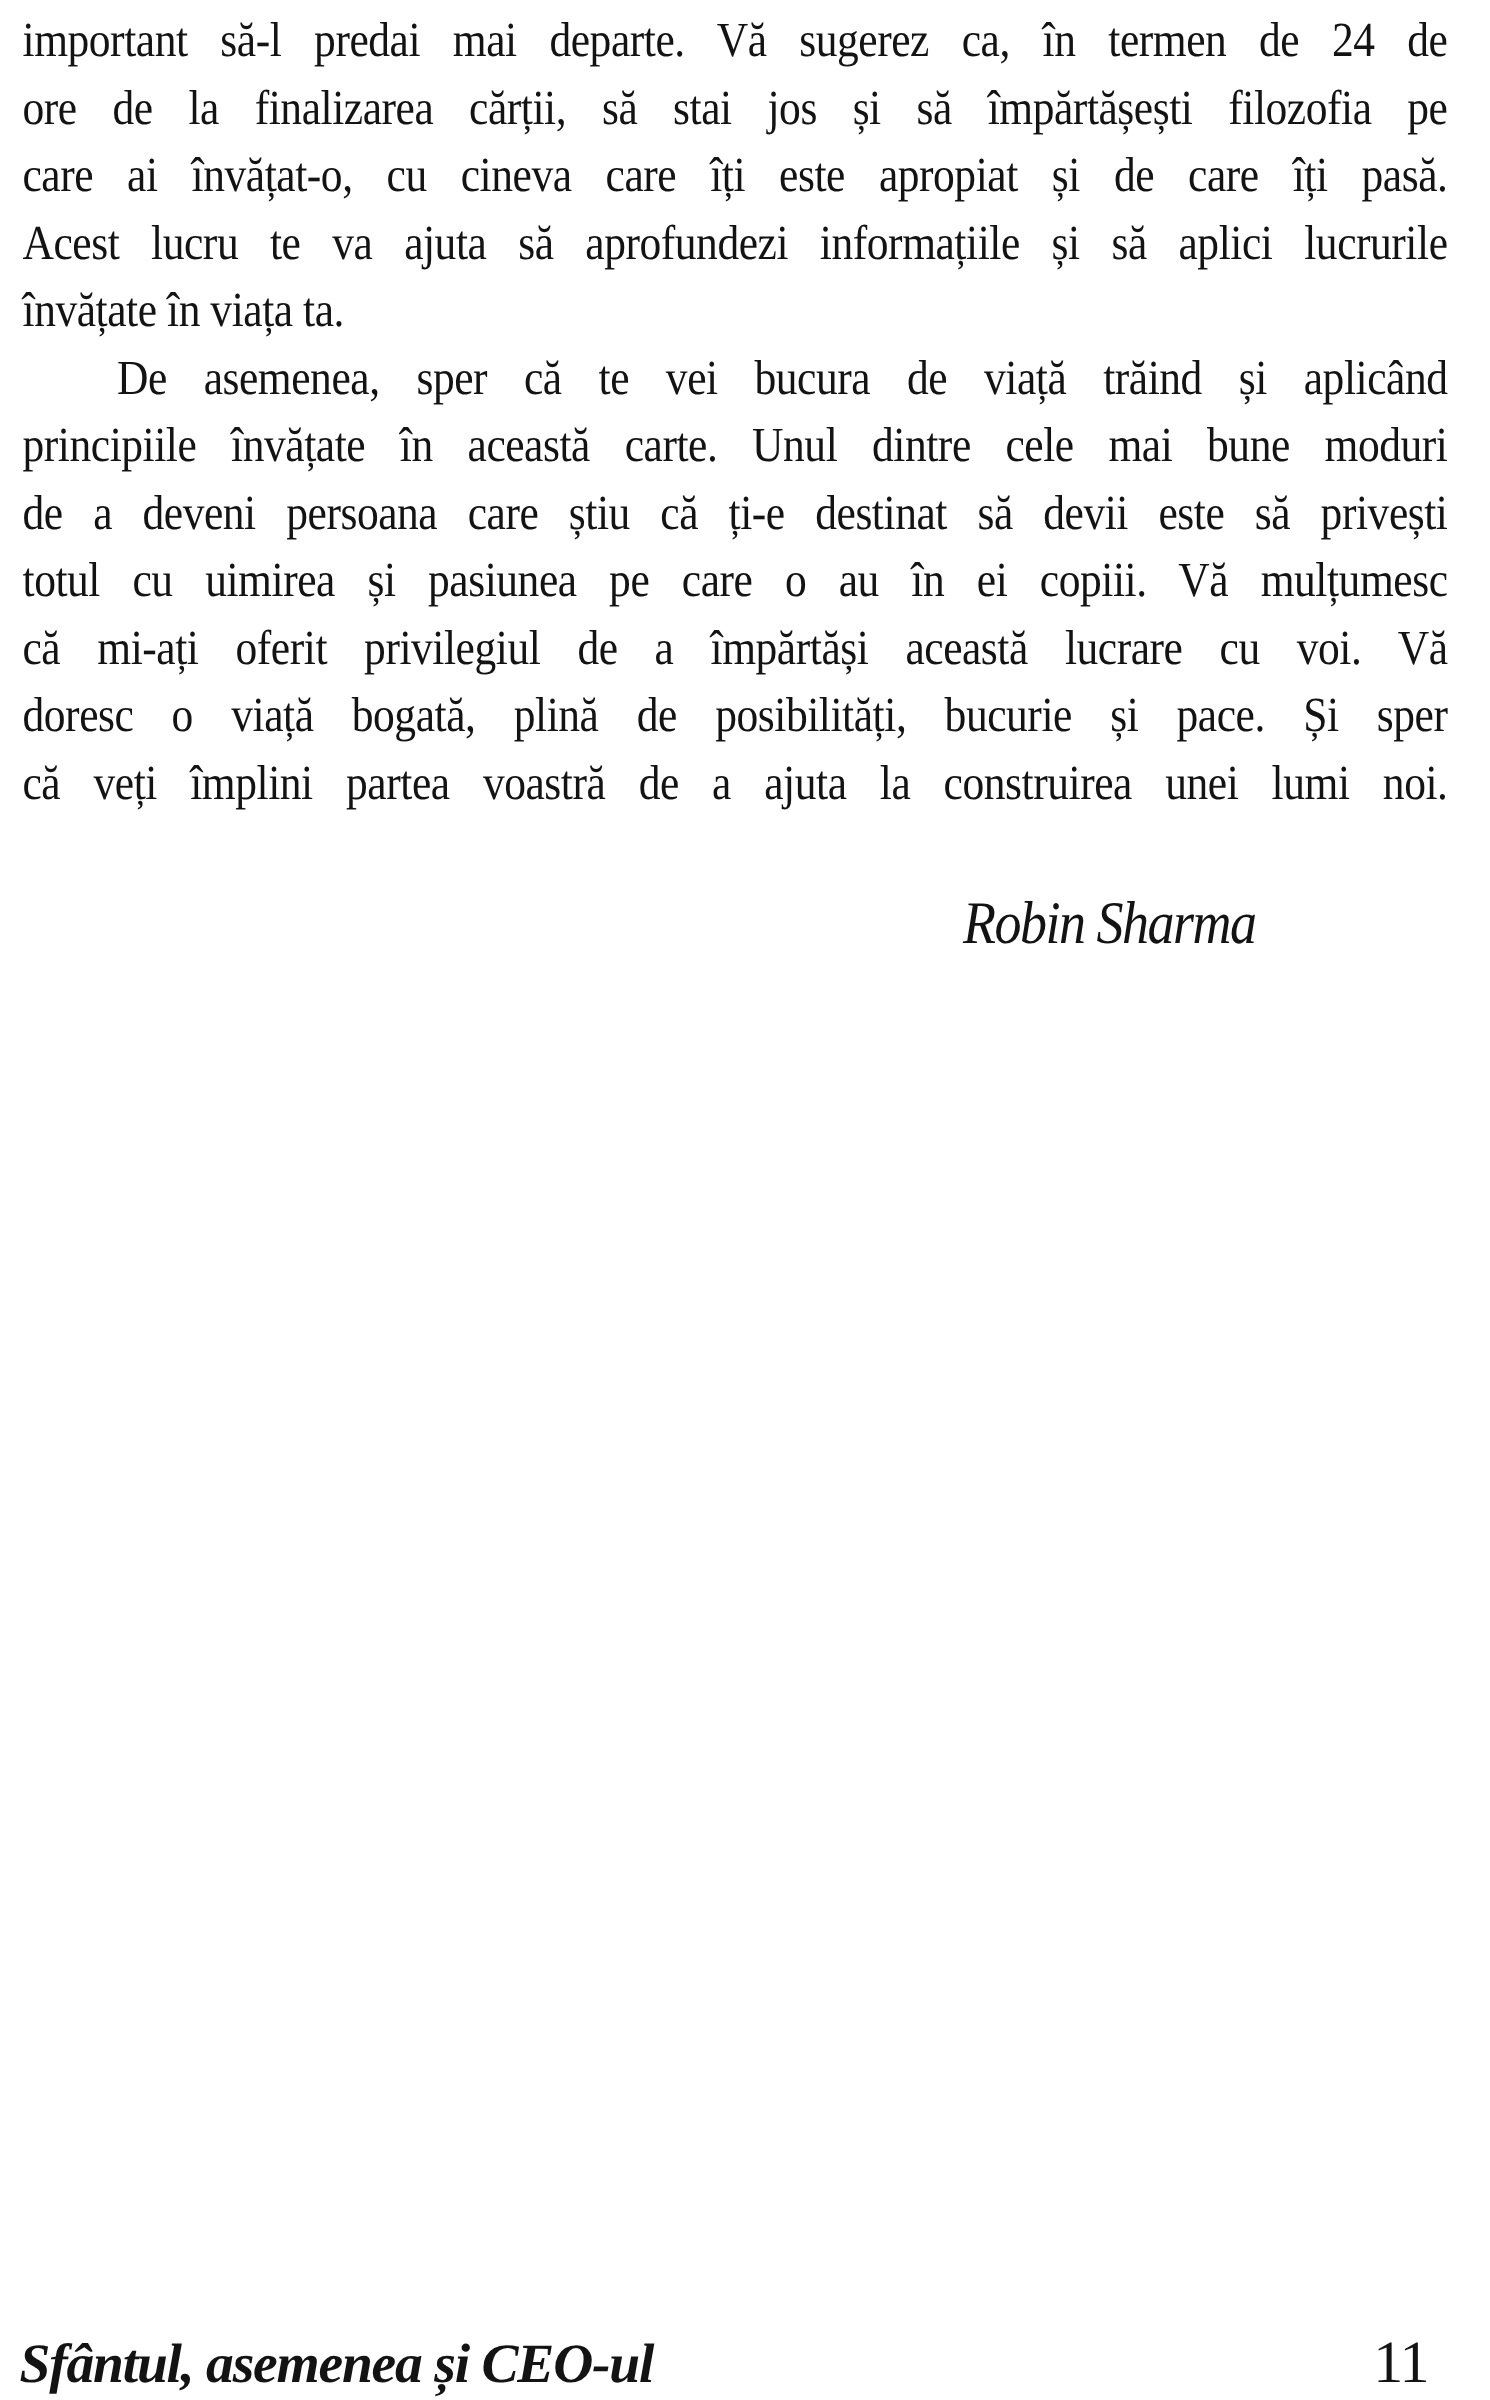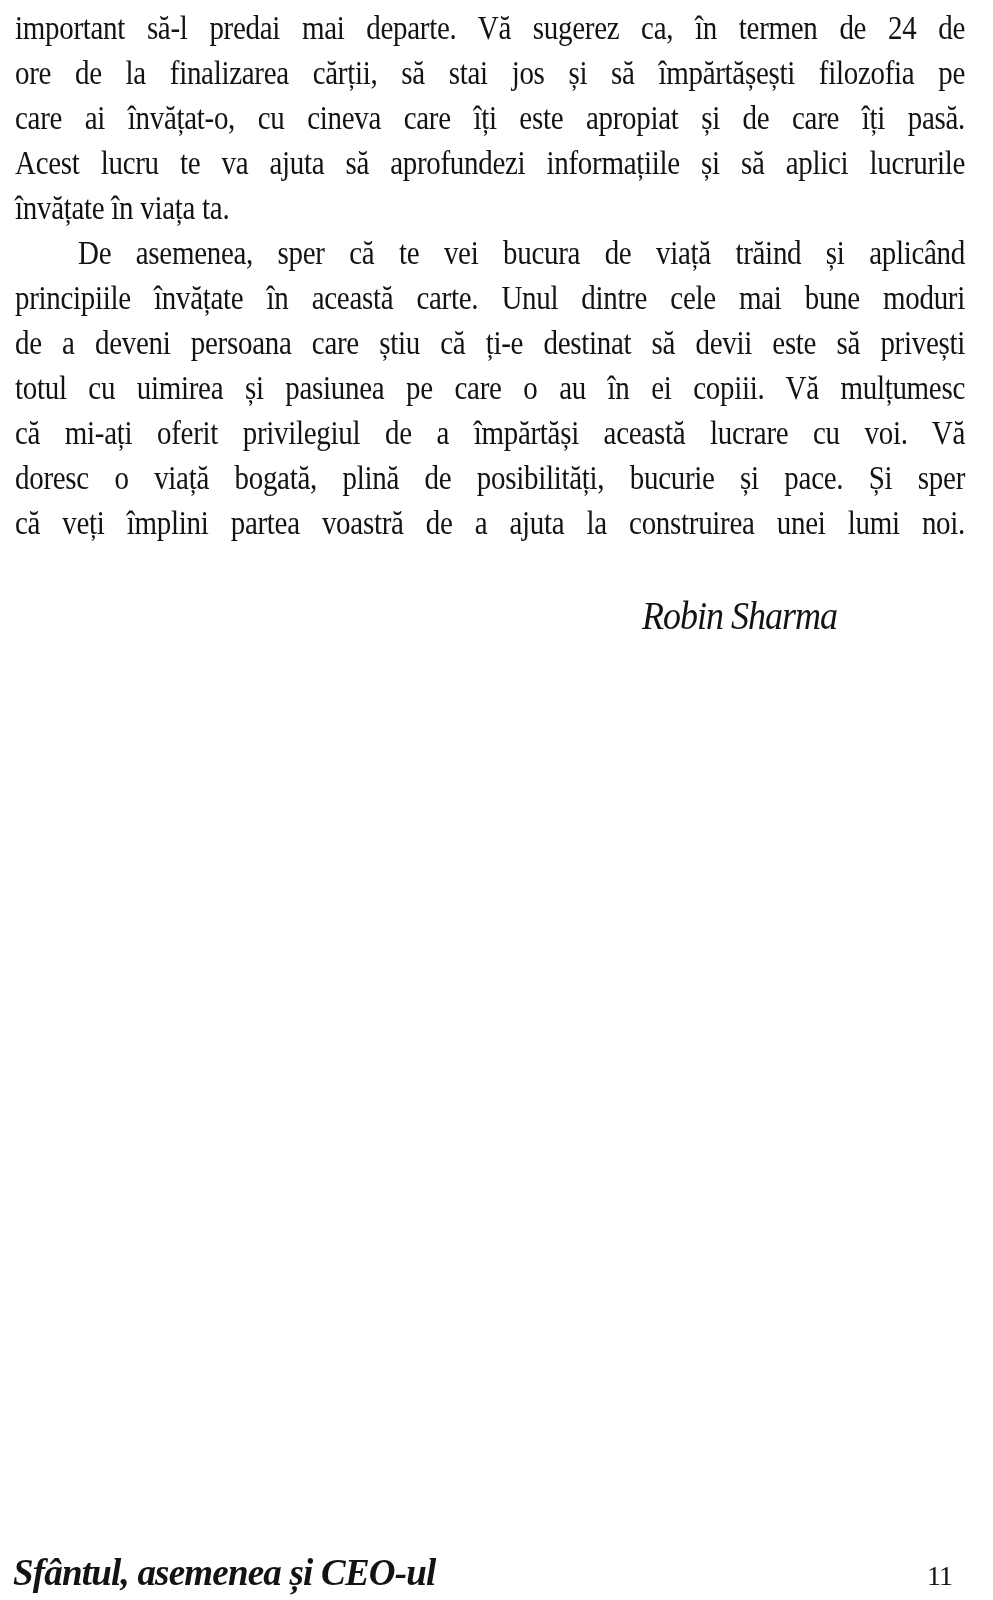--- a/index.html
+++ b/index.html
@@ -61,21 +61,21 @@
     justify-content: space-between;
     align-items: baseline;
   }
   .footer-title {
     font-weight: bold;
     font-style: italic;
     font-size: 37px;
     letter-spacing: -0.8px;
   }
   .footer-page {
-    font-size: 28px;
+    font-size: 40px;
     letter-spacing: -1px;
   }
 </style>
 </head>
 <body>
 
 <div class="page">
 
   <div class="body-block">
     <div class="line">important să-l predai mai departe. Vă sugerez ca, în termen de 24 de</div>

